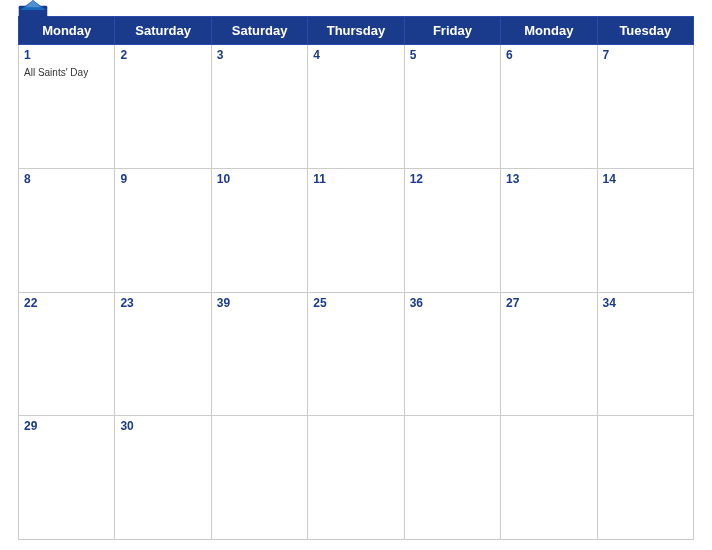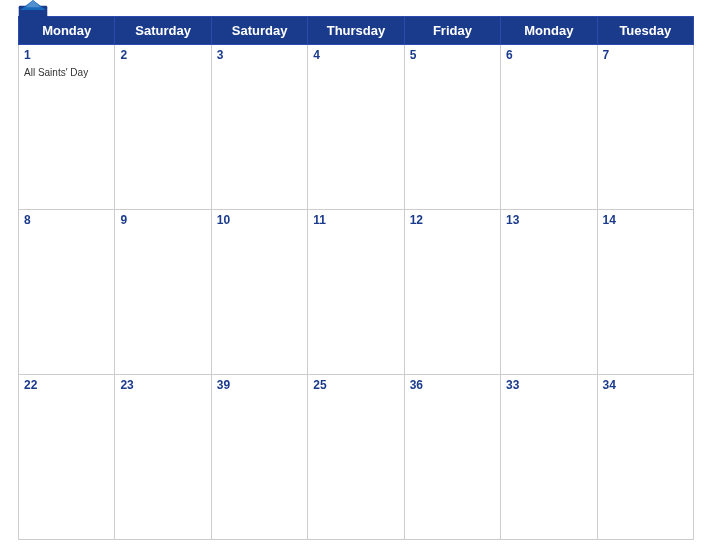--- a/index.html
+++ b/index.html
@@ -182,20 +182,33 @@
         <td>
           <span class="day-num">39</span>
         </td>
         <td>
           <span class="day-num">25</span>
         </td>
         <td>
           <span class="day-num">36</span>
         </td>
         <td>
-          <span class="day-num">33</span>
+          <span class="day-num">27</span>
         </td>
         <td>
           <span class="day-num">34</span>
         </td>
+      </tr>
+      <tr class="last-row">
+        <td>
+          <span class="day-num">29</span>
+        </td>
+        <td>
+          <span class="day-num">30</span>
+        </td>
+        <td class="empty"></td>
+        <td class="empty"></td>
+        <td class="empty"></td>
+        <td class="empty"></td>
+        <td class="empty"></td>
       </tr>
     </tbody>
 </table>
 
 </body></html>

